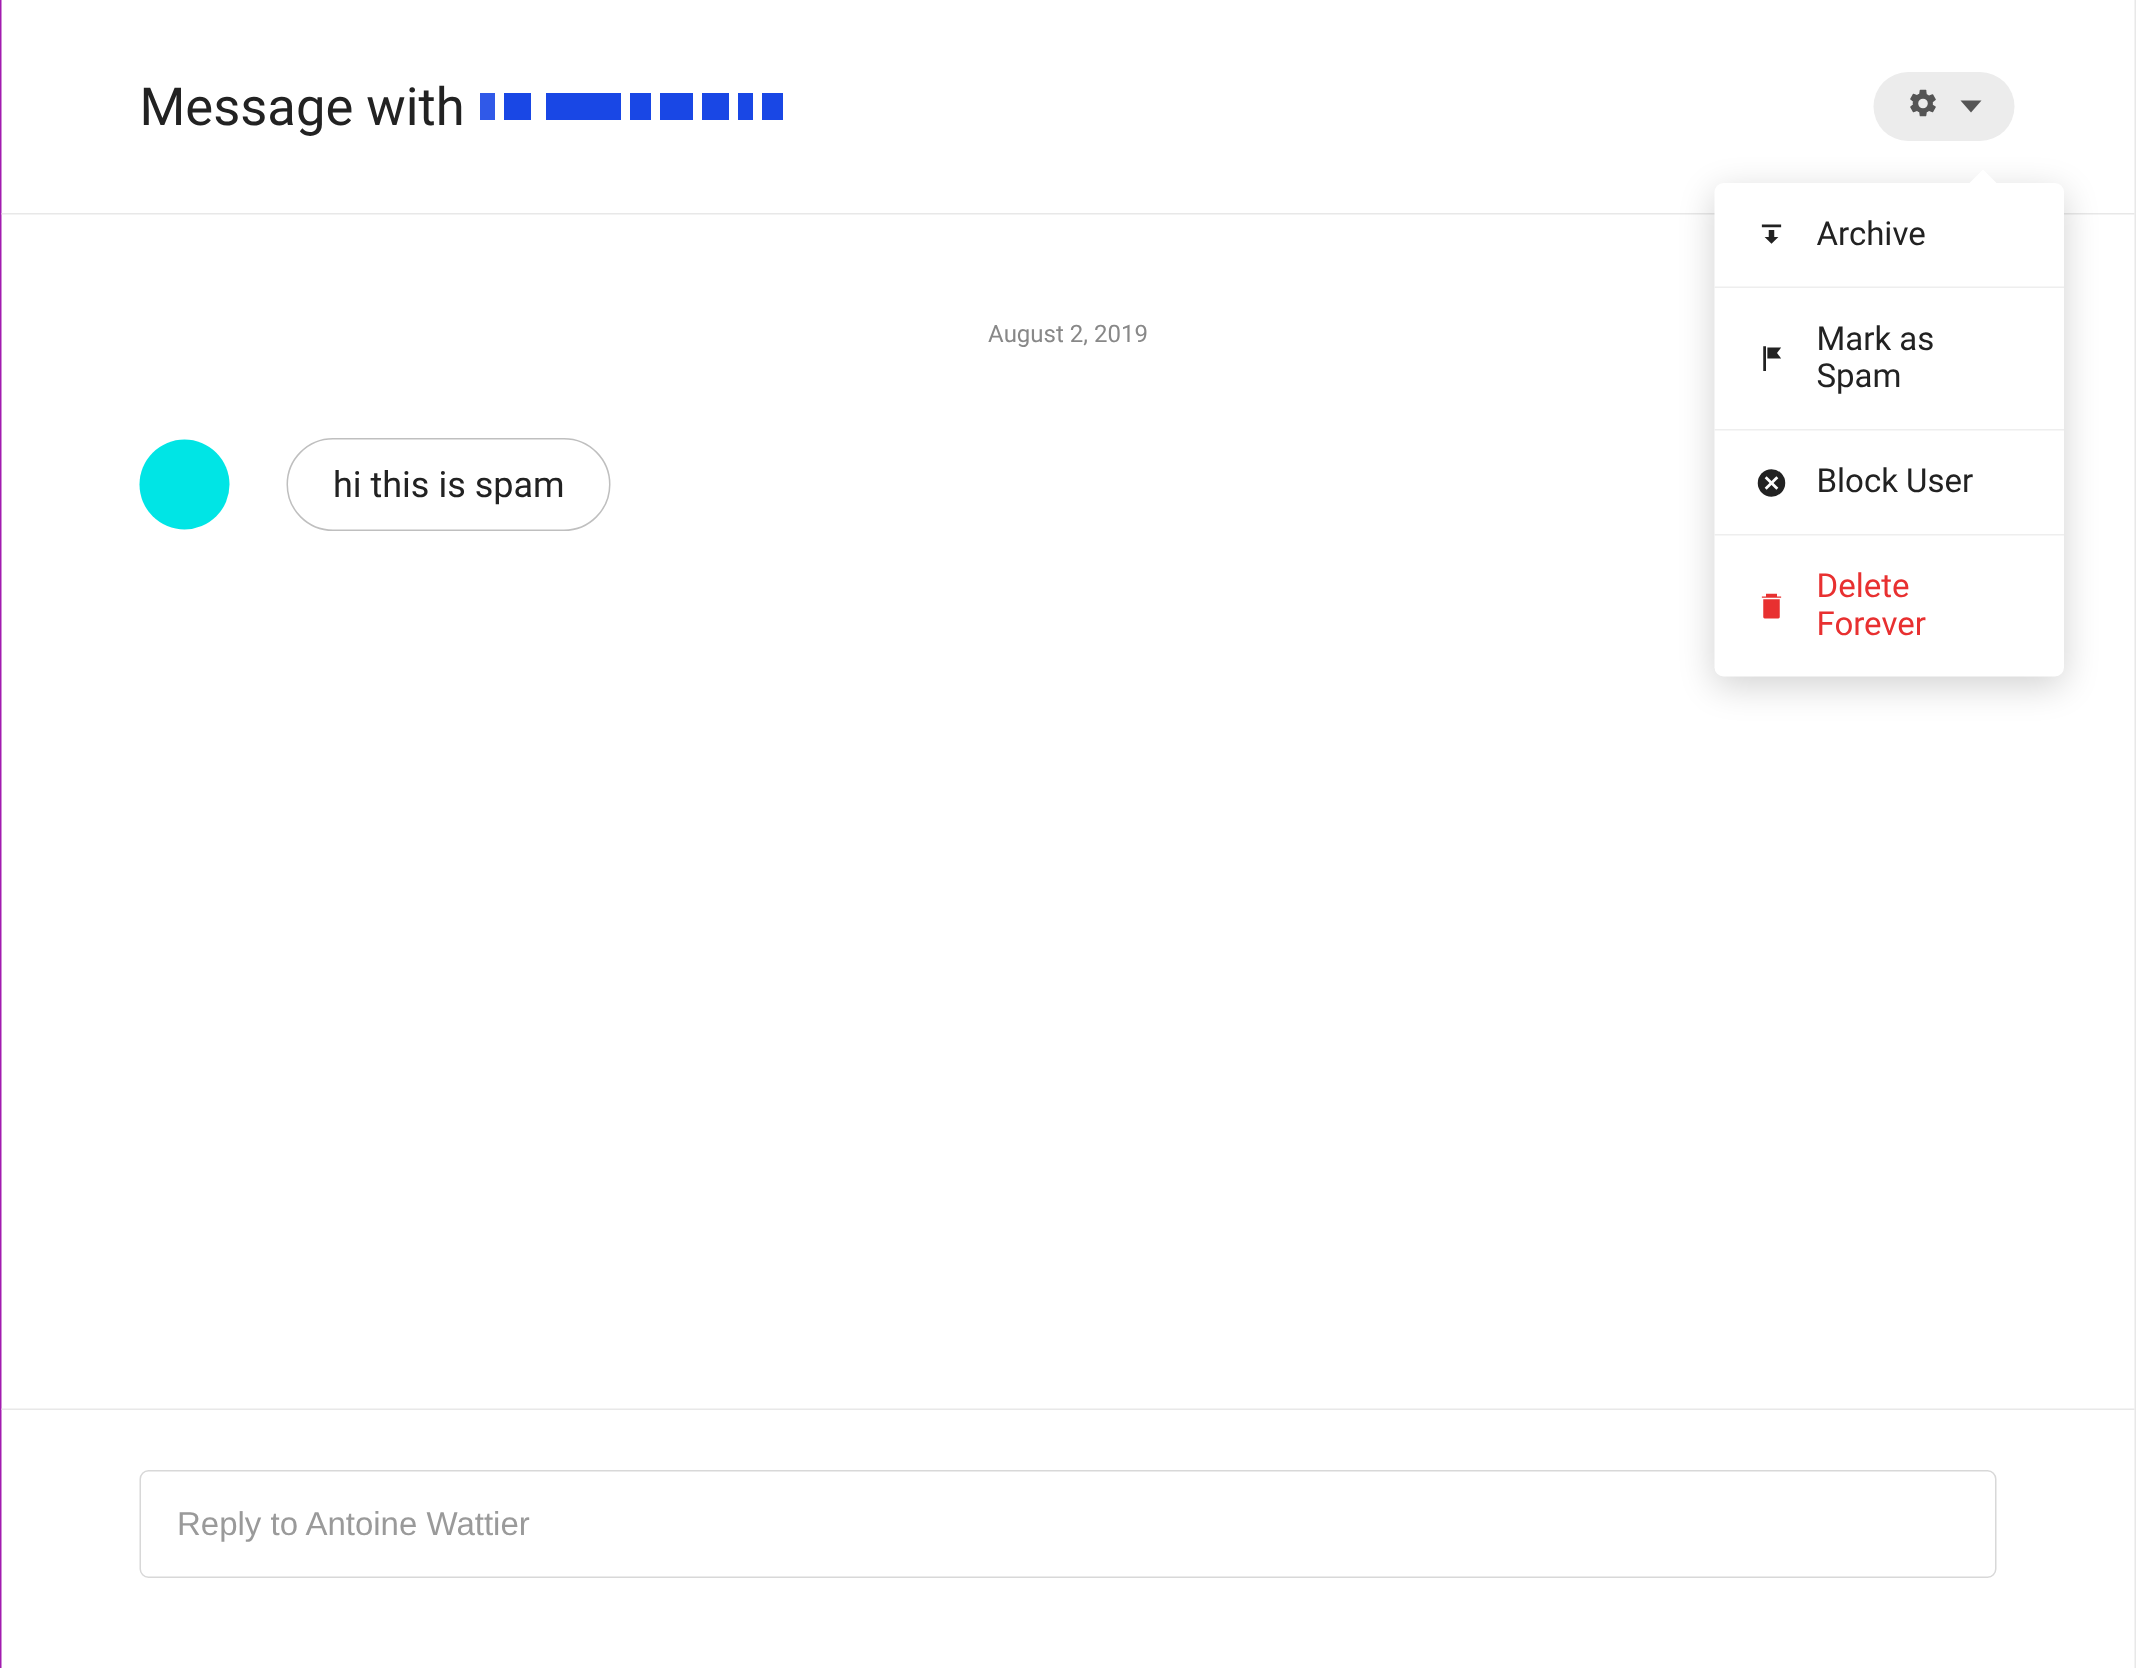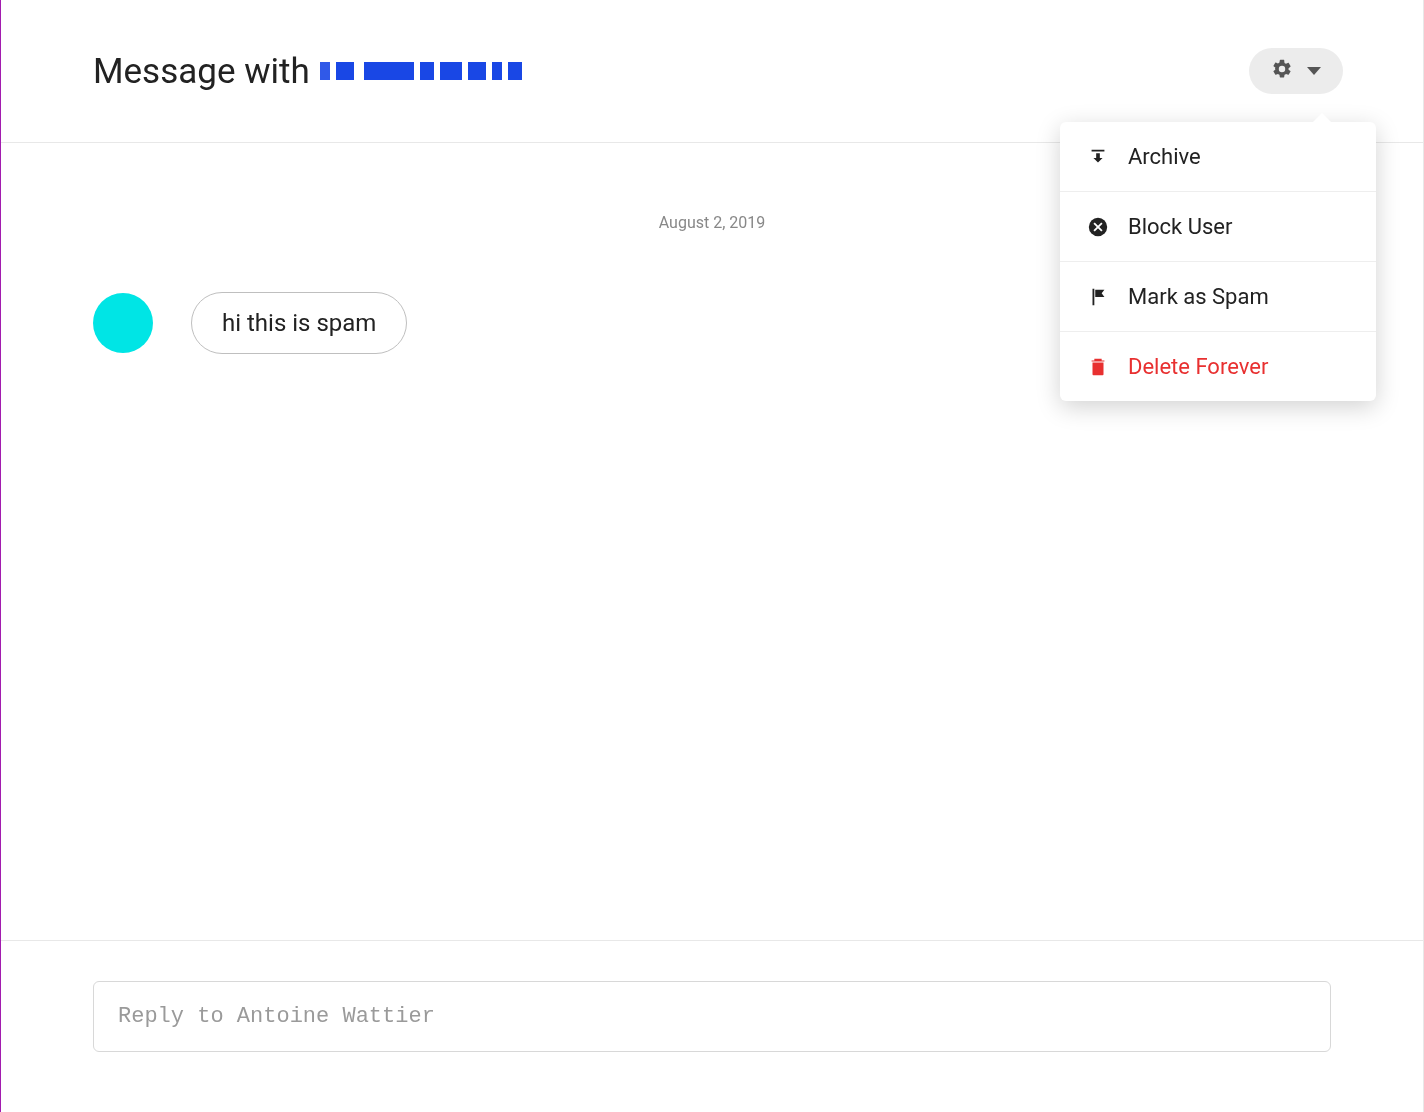--- a/index.html
+++ b/index.html
@@ -103,21 +103,21 @@
       border-radius: 999px;
       padding: 16px 30px;
       font-size: 24px;
       color: #222;
     }
 
     .dropdown-menu {
       position: absolute;
       top: 122px;
       right: 48px;
-      width: 316px;
+      width: 233px;
       background: #fff;
       border-radius: 6px;
       box-shadow: 0 6px 24px rgba(0,0,0,0.18);
       z-index: 10;
     }
     .dropdown-menu::before {
       content: "";
       position: absolute;
       top: -9px;
       right: 44px;
@@ -153,21 +153,20 @@
       padding: 40px 92px 60px 92px;
     }
     .reply-input {
       width: 100%;
       border: 1px solid #d8d8d8;
       border-radius: 6px;
       padding: 22px 24px;
       font-size: 22px;
       color: #4d7c0f;
       outline: none;
-      font-family: Liberation Mono, monospace;
     }
     .reply-input::placeholder { color: #9a9a9a; }
   </style>
 </head>
 <body>
 
 <div class="container">
 
   <div class="header">
     <div class="title-row">
@@ -216,36 +215,36 @@
     <span class="mi-icon">
       <svg viewBox="0 0 24 24">
           <path d="M5 4h14v2H5V4zm7 14l-5-5h3V8h4v5h3l-5 5z"></path>
         </svg>
     </span>
     <span>Archive</span>
   </div>
   <div class="menu-item">
     <span class="mi-icon">
       <svg viewBox="0 0 24 24">
+          <path d="M6 3h2v18H6V3zm3 1h10l-3 4 3 4H9V4z"></path>
+        </svg>
+    </span>
+    <span>Mark as Spam</span>
+  </div>
+  <div class="menu-item">
+    <span class="mi-icon">
+      <svg viewBox="0 0 24 24">
           <path d="M12 2a10 10 0 1 0 10 10A10 10 0 0 0 12 2zm4.9 5.1L7.1 16.9A7 7 0 0 1 16.9 7.1zM12 19a7 7 0 0 1-4.9-2.1l9.8-9.8A7 7 0 0 1 12 19z" opacity="0"></path>
           <circle cx="12" cy="12" r="10"></circle>
           <path fill="#fff" d="M15.54 7.05L7.05 15.54l1.41 1.41 8.49-8.49-1.41-1.41z"></path>
           <path fill="#fff" d="M8.46 7.05l8.49 8.49-1.41 1.41L7.05 8.46l1.41-1.41z"></path>
         </svg>
     </span>
     <span>Block User</span>
   </div>
-  <div class="menu-item">
-    <span class="mi-icon">
-      <svg viewBox="0 0 24 24">
-          <path d="M6 3h2v18H6V3zm3 1h10l-3 4 3 4H9V4z"></path>
-        </svg>
-    </span>
-    <span>Mark as Spam</span>
-  </div>
   <div class="menu-item danger">
     <span class="mi-icon">
       <svg viewBox="0 0 24 24">
           <path d="M6 7h12v13a1 1 0 0 1-1 1H7a1 1 0 0 1-1-1V7zm2-4h8v2H8V3zM5 5h14v1H5V5z"></path>
         </svg>
     </span>
     <span>Delete Forever</span>
   </div>
 </div>
 

